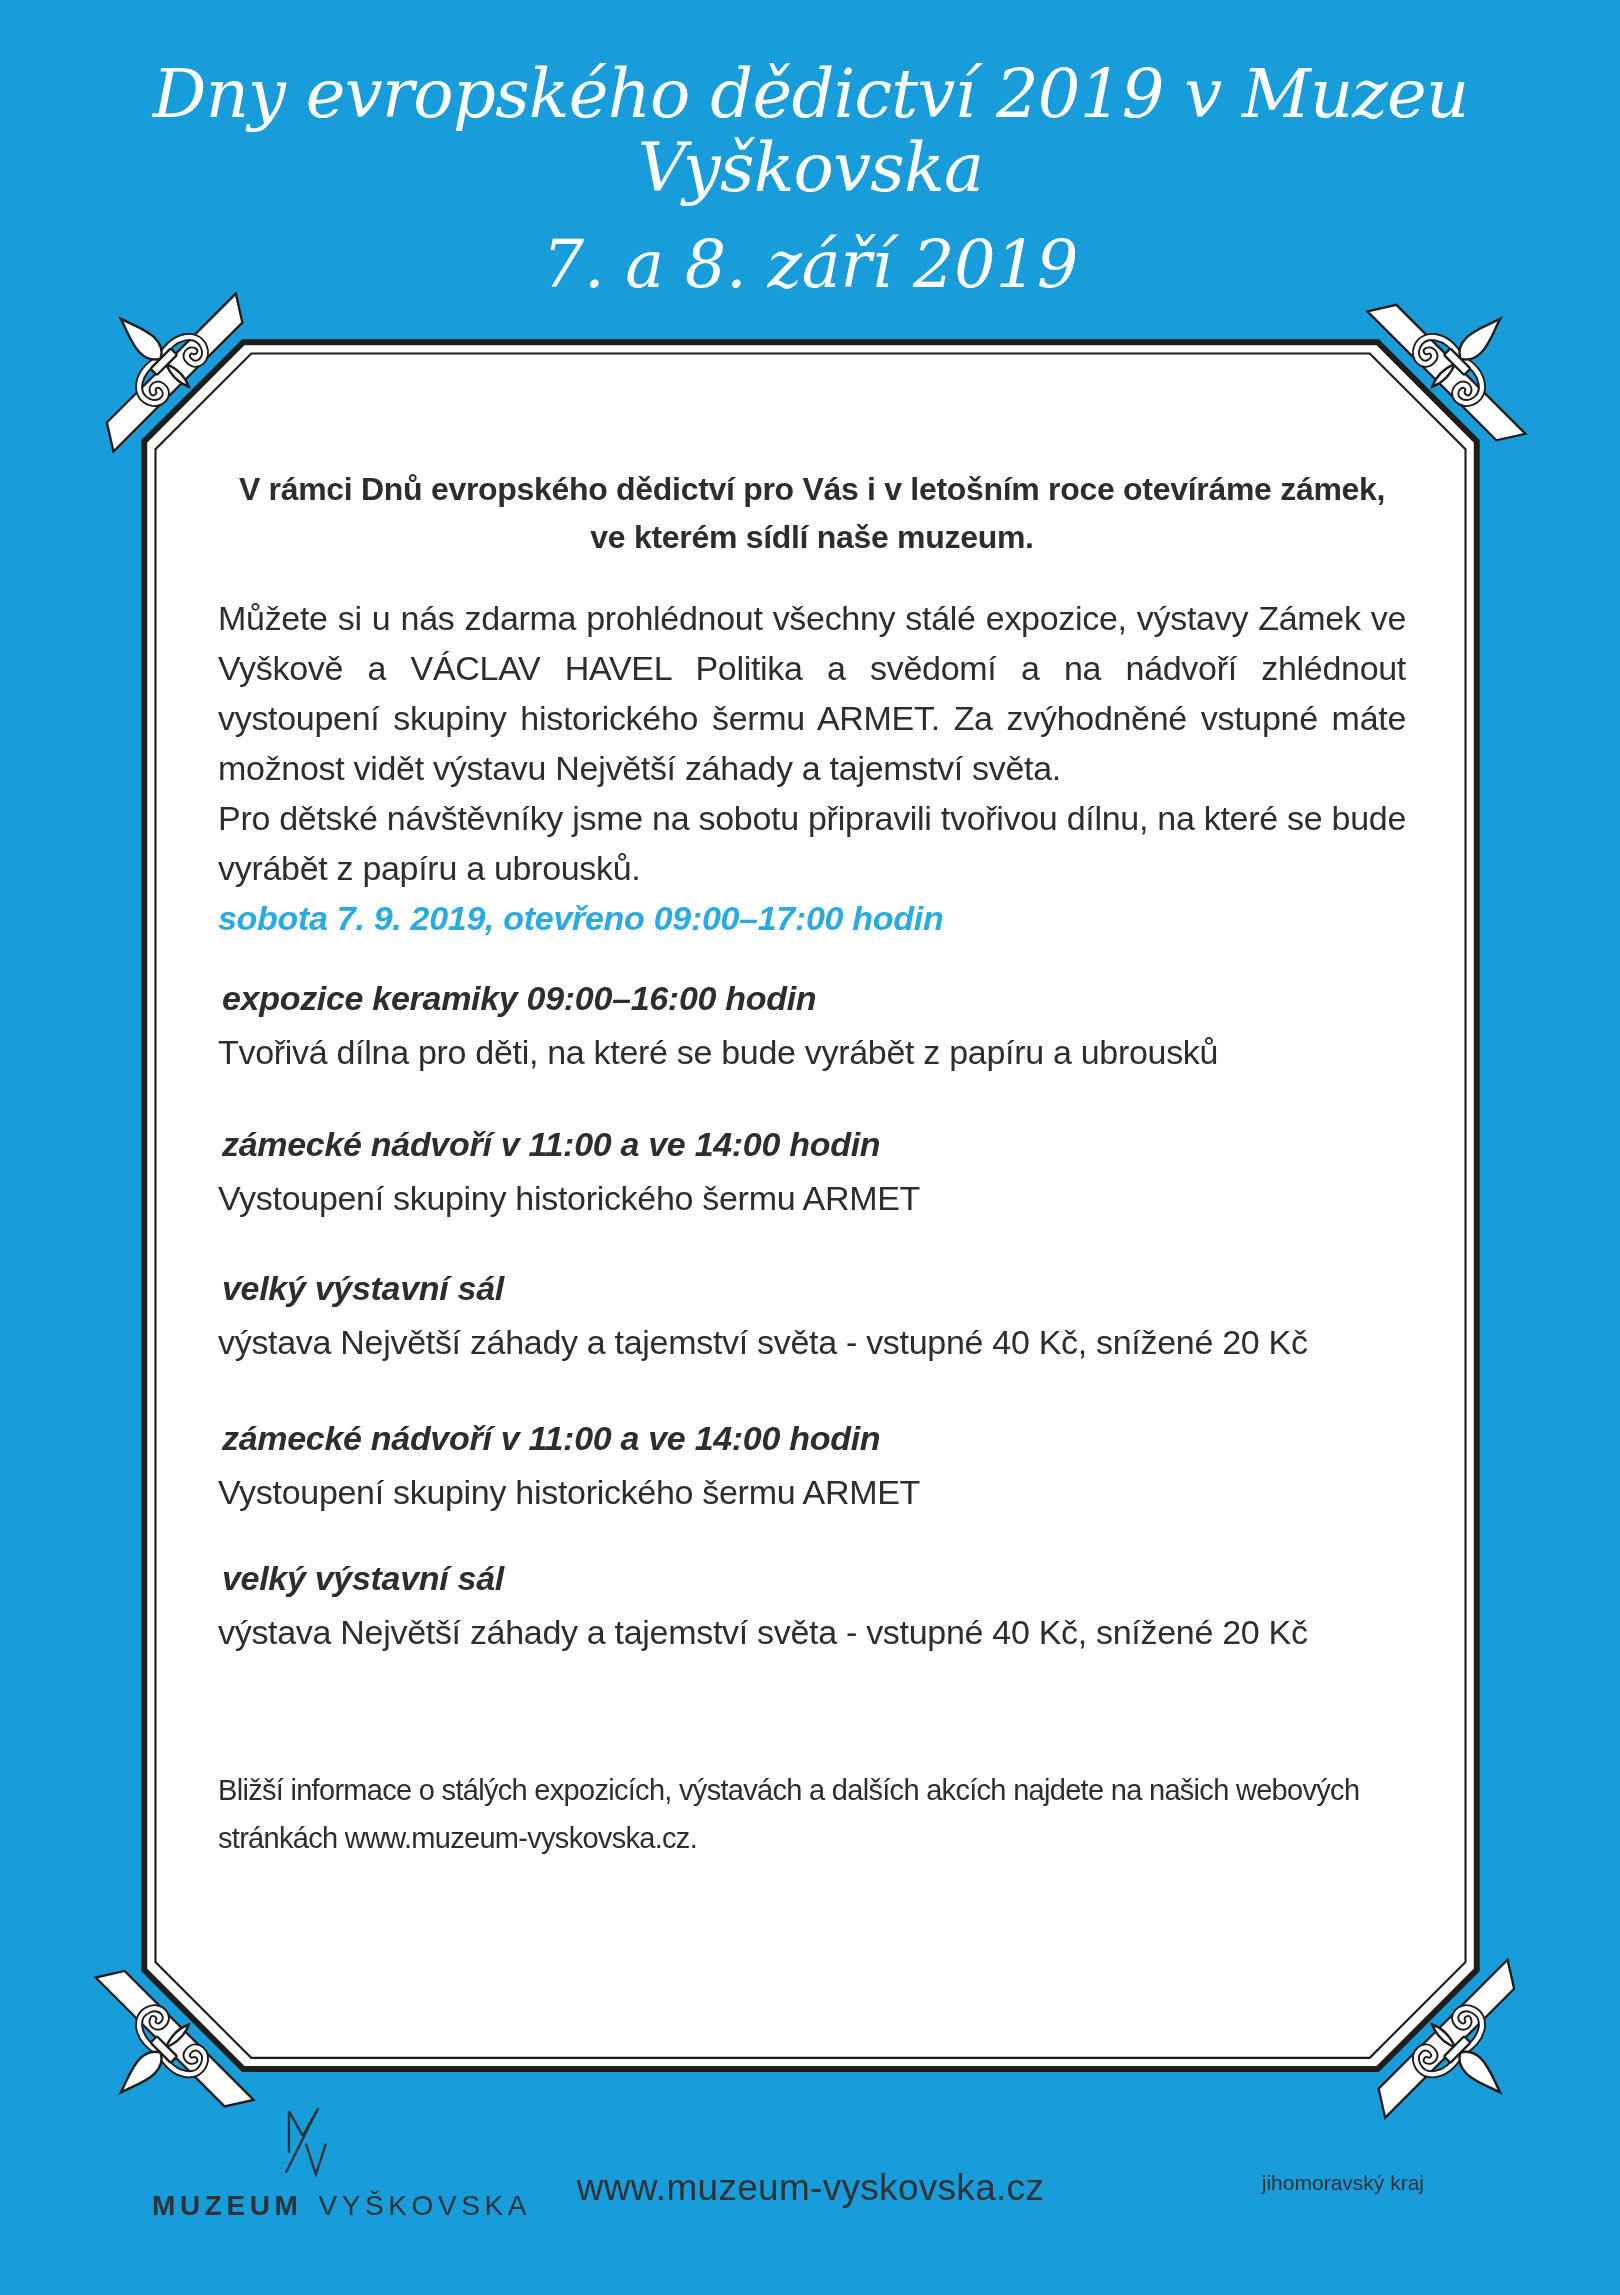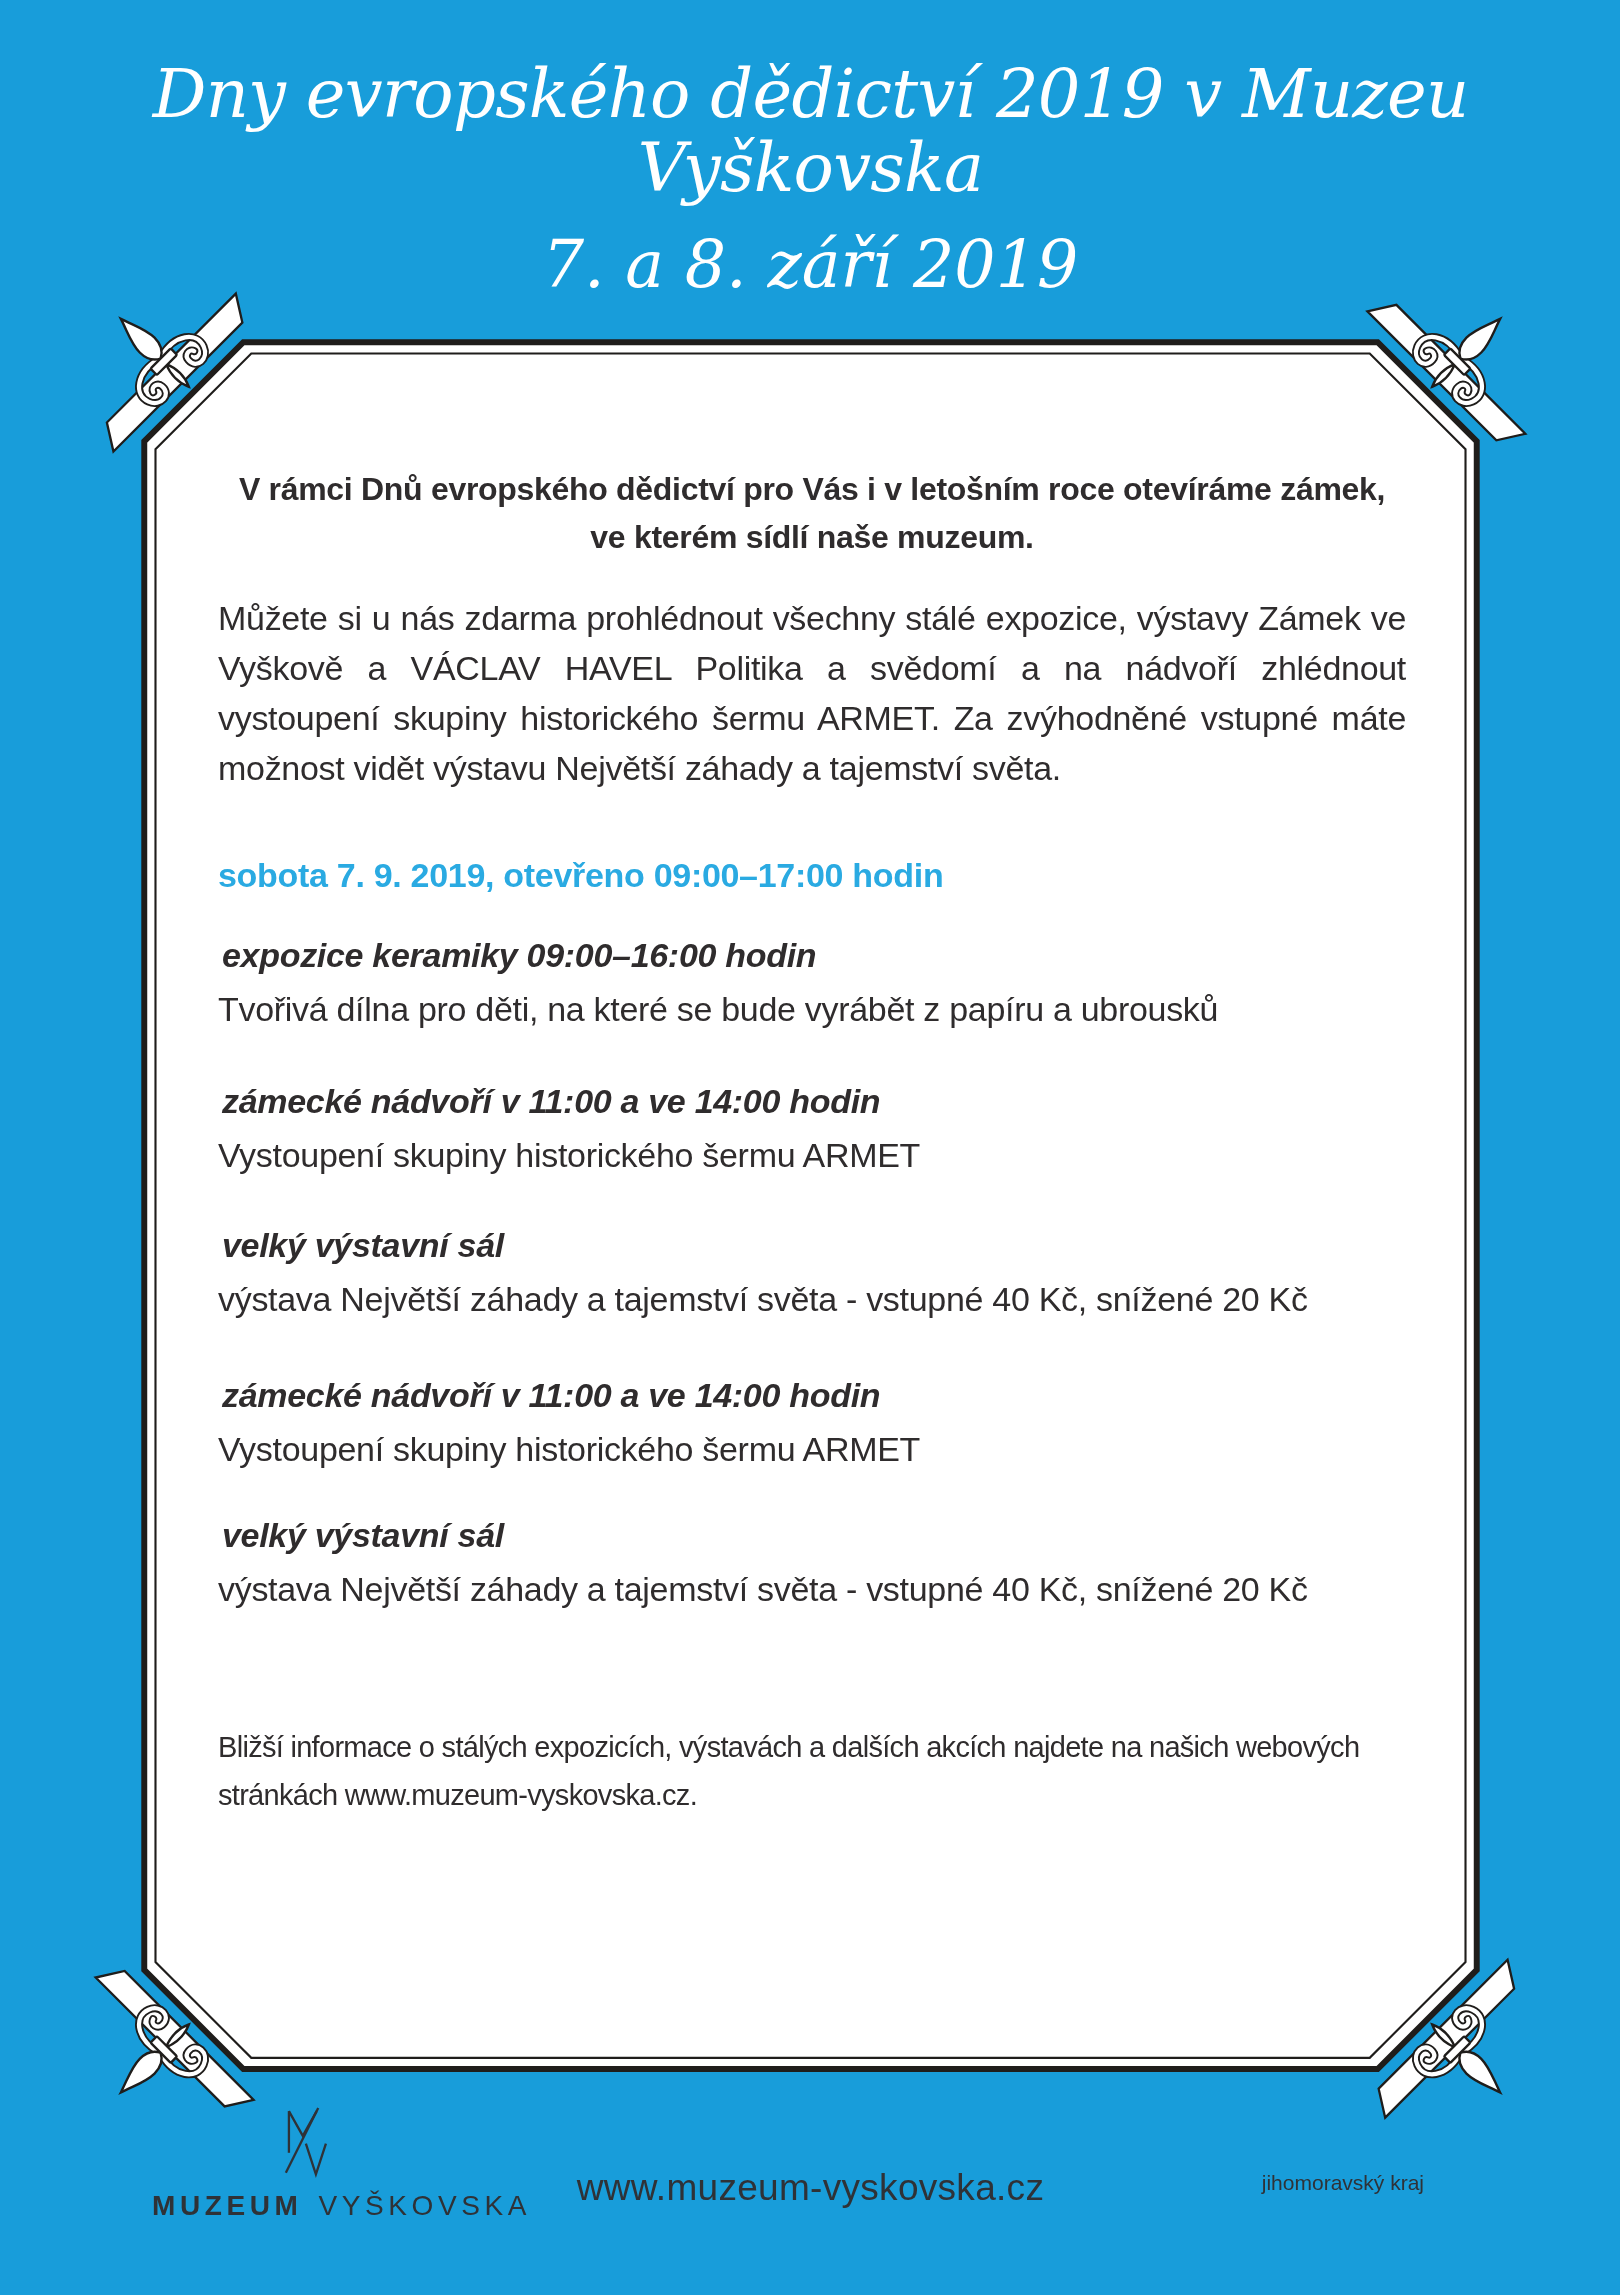--- a/index.html
+++ b/index.html
@@ -23,21 +23,21 @@
   .arm-bk{fill:none;stroke:#1f1d1b;stroke-width:17;stroke-linecap:round;}
   .arm-wt{fill:none;stroke:#ffffff;stroke-width:9;stroke-linecap:round;}
   
   .content{position:absolute;left:147px;top:342px;width:1330px;
     padding:123px 71px 0;box-sizing:border-box;
     color:#2F2C2D;font-size:34px;line-height:50px;letter-spacing:-0.3px;}
   .intro{font-weight:bold;text-align:center;font-size:32px;line-height:48px;margin:0;}
   .para{text-align:justify;margin:0;}
   .p1{margin-top:32px;}
   .day-heading{color:#2AAAE2;font-weight:bold;font-size:34px;margin:0;}
-  .dh1{margin-top:57px;}
+  .dh1{font-style:italic;}
   .dh2{margin-top:41px;}
   .venue{font-weight:bold;font-style:italic;font-size:34px;margin:4px;}
   .v1{margin-top:30px;}.v2{margin-top:42px;}.v3{margin-top:40px;}
   .v4{margin-top:46px;}.v5{margin-top:36px;}
   .desc{margin:0;}
   .closing{text-align:left;margin:109px auto 0;font-size:29px;letter-spacing:-0.7px;line-height:48px;}
   
   .footer{position:absolute;left:0;top:2088px;right:0;height:207px;color:#2F3237;}
   .logo-block{position:absolute;left:152px;width:317px;text-align:center;}
   .monogram{display:block;margin:17px auto 0;}
@@ -81,20 +81,21 @@
     <use href="#corner-orn" transform="translate(218,518) rotate(-45)"></use>
     <use href="#corner-orn" transform="translate(2235,518) rotate(45)"></use>
     <use href="#corner-orn" transform="translate(2235,3132) rotate(135)"></use>
     <use href="#corner-orn" transform="translate(218,3132) rotate(225)"></use>
   </svg>
 
   <main class="content">
     <p class="intro">V rámci Dnů evropského dědictví pro Vás i v letošním roce otevíráme zámek, ve kterém sídlí naše muzeum.</p>
 
     <p class="para p1">Můžete si u nás zdarma prohlédnout všechny stálé expozice, výstavy Zámek ve Vyškově a VÁCLAV HAVEL Politika a svědomí a na nádvoří zhlédnout vystoupení skupiny historického šermu ARMET. Za zvýhodněné vstupné máte možnost vidět výstavu Největší záhady a tajemství světa.</p>
+    <p class="para">Pro dětské návštěvníky jsme na sobotu připravili tvořivou dílnu, na které se bude vyrábět z papíru a ubrousků.</p>
 
     <h2 class="day-heading dh1">sobota 7. 9. 2019, otevřeno 09:00–17:00 hodin</h2>
 
     <h3 class="venue v1">expozice keramiky 09:00–16:00 hodin</h3>
     <p class="desc">Tvořivá dílna pro děti, na které se bude vyrábět z papíru a ubrousků</p>
 
     <h3 class="venue v2">zámecké nádvoří v 11:00 a ve 14:00 hodin</h3>
     <p class="desc">Vystoupení skupiny historického šermu ARMET</p>
 
     <h3 class="venue v3">velký výstavní sál</h3>

